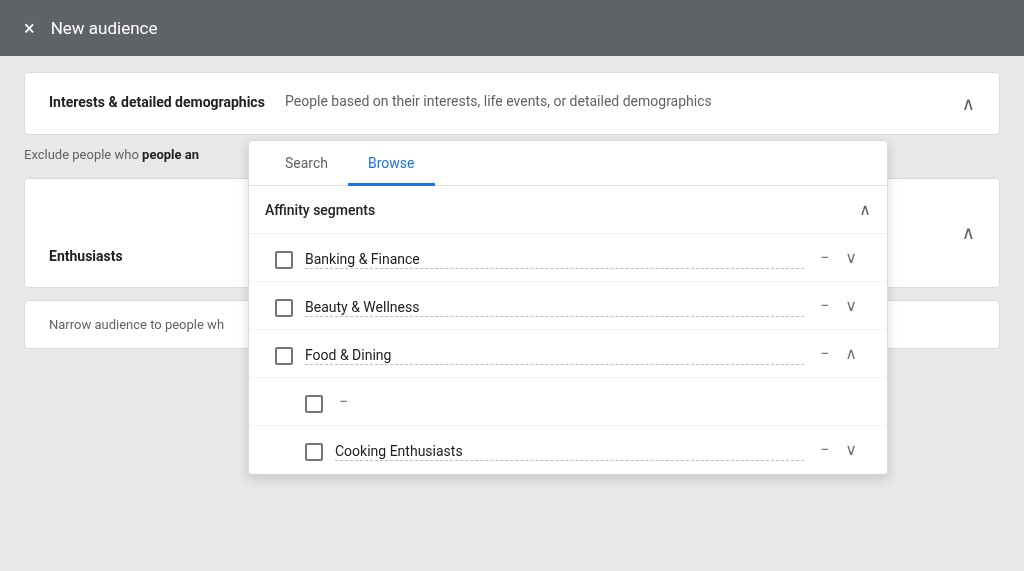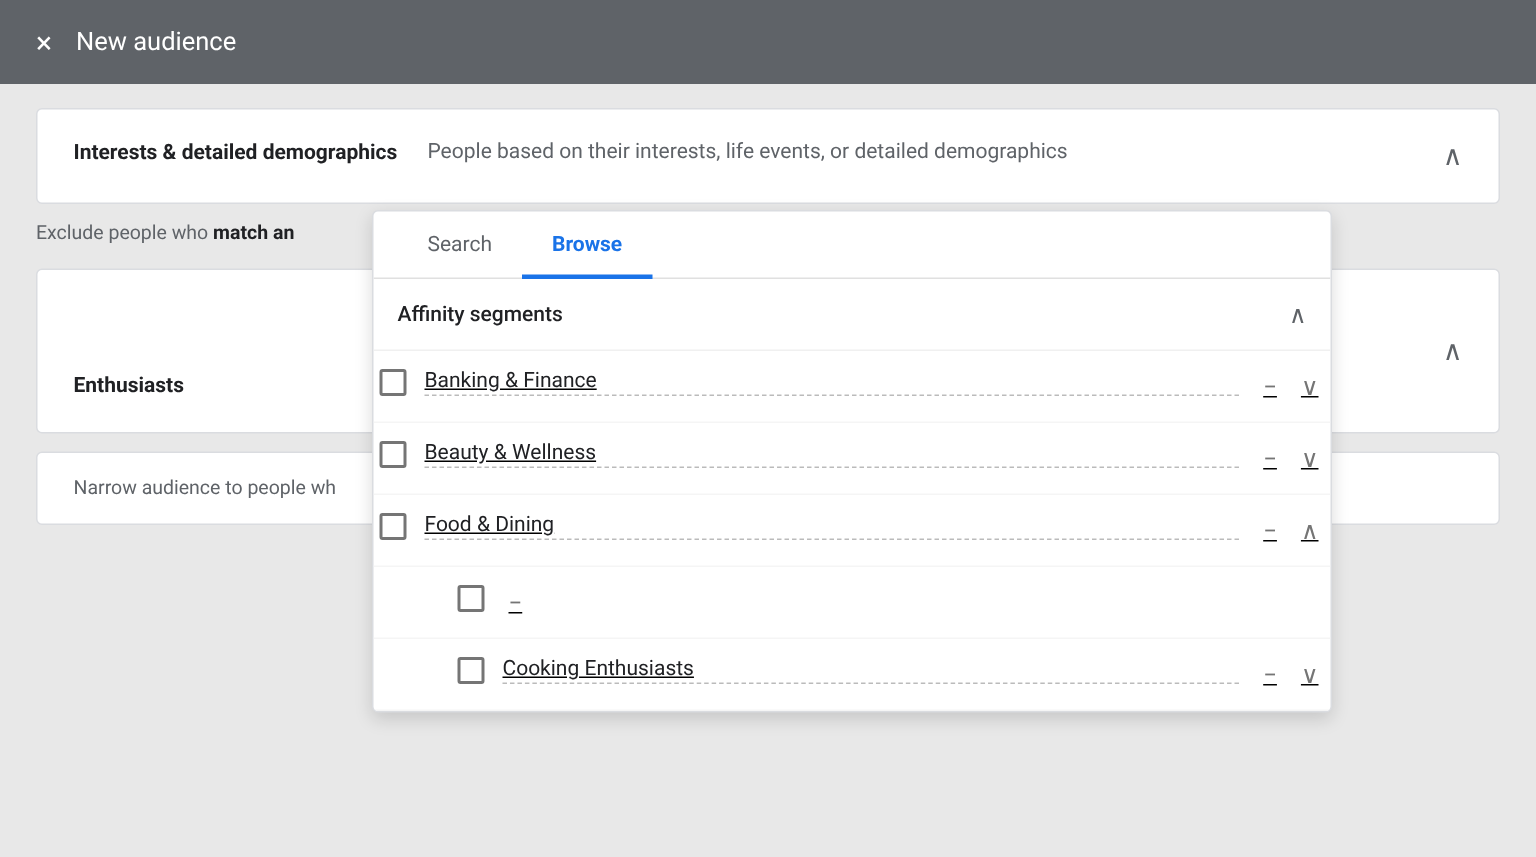--- a/index.html
+++ b/index.html
@@ -133,21 +133,21 @@
       font-size: 14px;
       color: #5f6368;
       cursor: pointer;
       border-bottom: 3px solid transparent;
       margin-bottom: -1px;
       font-weight: 400;
     }
     .tab.active {
       color: #1a73e8;
       border-bottom-color: #1a73e8;
-      font-weight: 700;
+      font-weight: 400;
     }
 
     
     .segment-header {
       display: flex;
       align-items: center;
       justify-content: space-between;
       padding: 14px 16px;
       font-weight: 500;
       font-size: 14px;
@@ -155,25 +155,24 @@
       border-bottom: 1px solid #f0f0f0;
     }
     .segment-header-chevron {
       color: #5f6368;
       font-size: 16px;
     }
 
     
     .list-item {
       display: flex;
-      align-items: flex-start;
-      padding: 12px 4px;
+      align-items: flex-end;
+      padding: 12px 26px;
       border-bottom: 1px solid #f5f5f5;
       gap: 12px;
-      text-decoration: underline;
     }
     .list-item.sub-item {
       padding-left: 56px;
     }
     .checkbox {
       width: 18px;
       height: 18px;
       border: 2px solid #757575;
       border-radius: 2px;
       flex-shrink: 0;
@@ -231,21 +230,21 @@
 
   <div class="section-card">
     <div class="section-left">
       <span class="section-label">Interests &amp; detailed demographics</span>
     </div>
     <span class="section-desc">People based on their interests, life events, or detailed demographics</span>
     <span class="section-chevron">∧</span>
   </div>
 
   <div class="exclude-text">
-    <span>Exclude people who</span> <strong>match an</strong>
+    <span>Exclude people who</span> <strong>people an</strong>
   </div>
 
   <div class="exclusions-card">
     <span class="section-label">Enthusiasts</span>
     <span class="section-chevron">∧</span>
   </div>
 
   <div class="narrow-section">
     <span>Narrow audience to people wh</span>
   </div>

